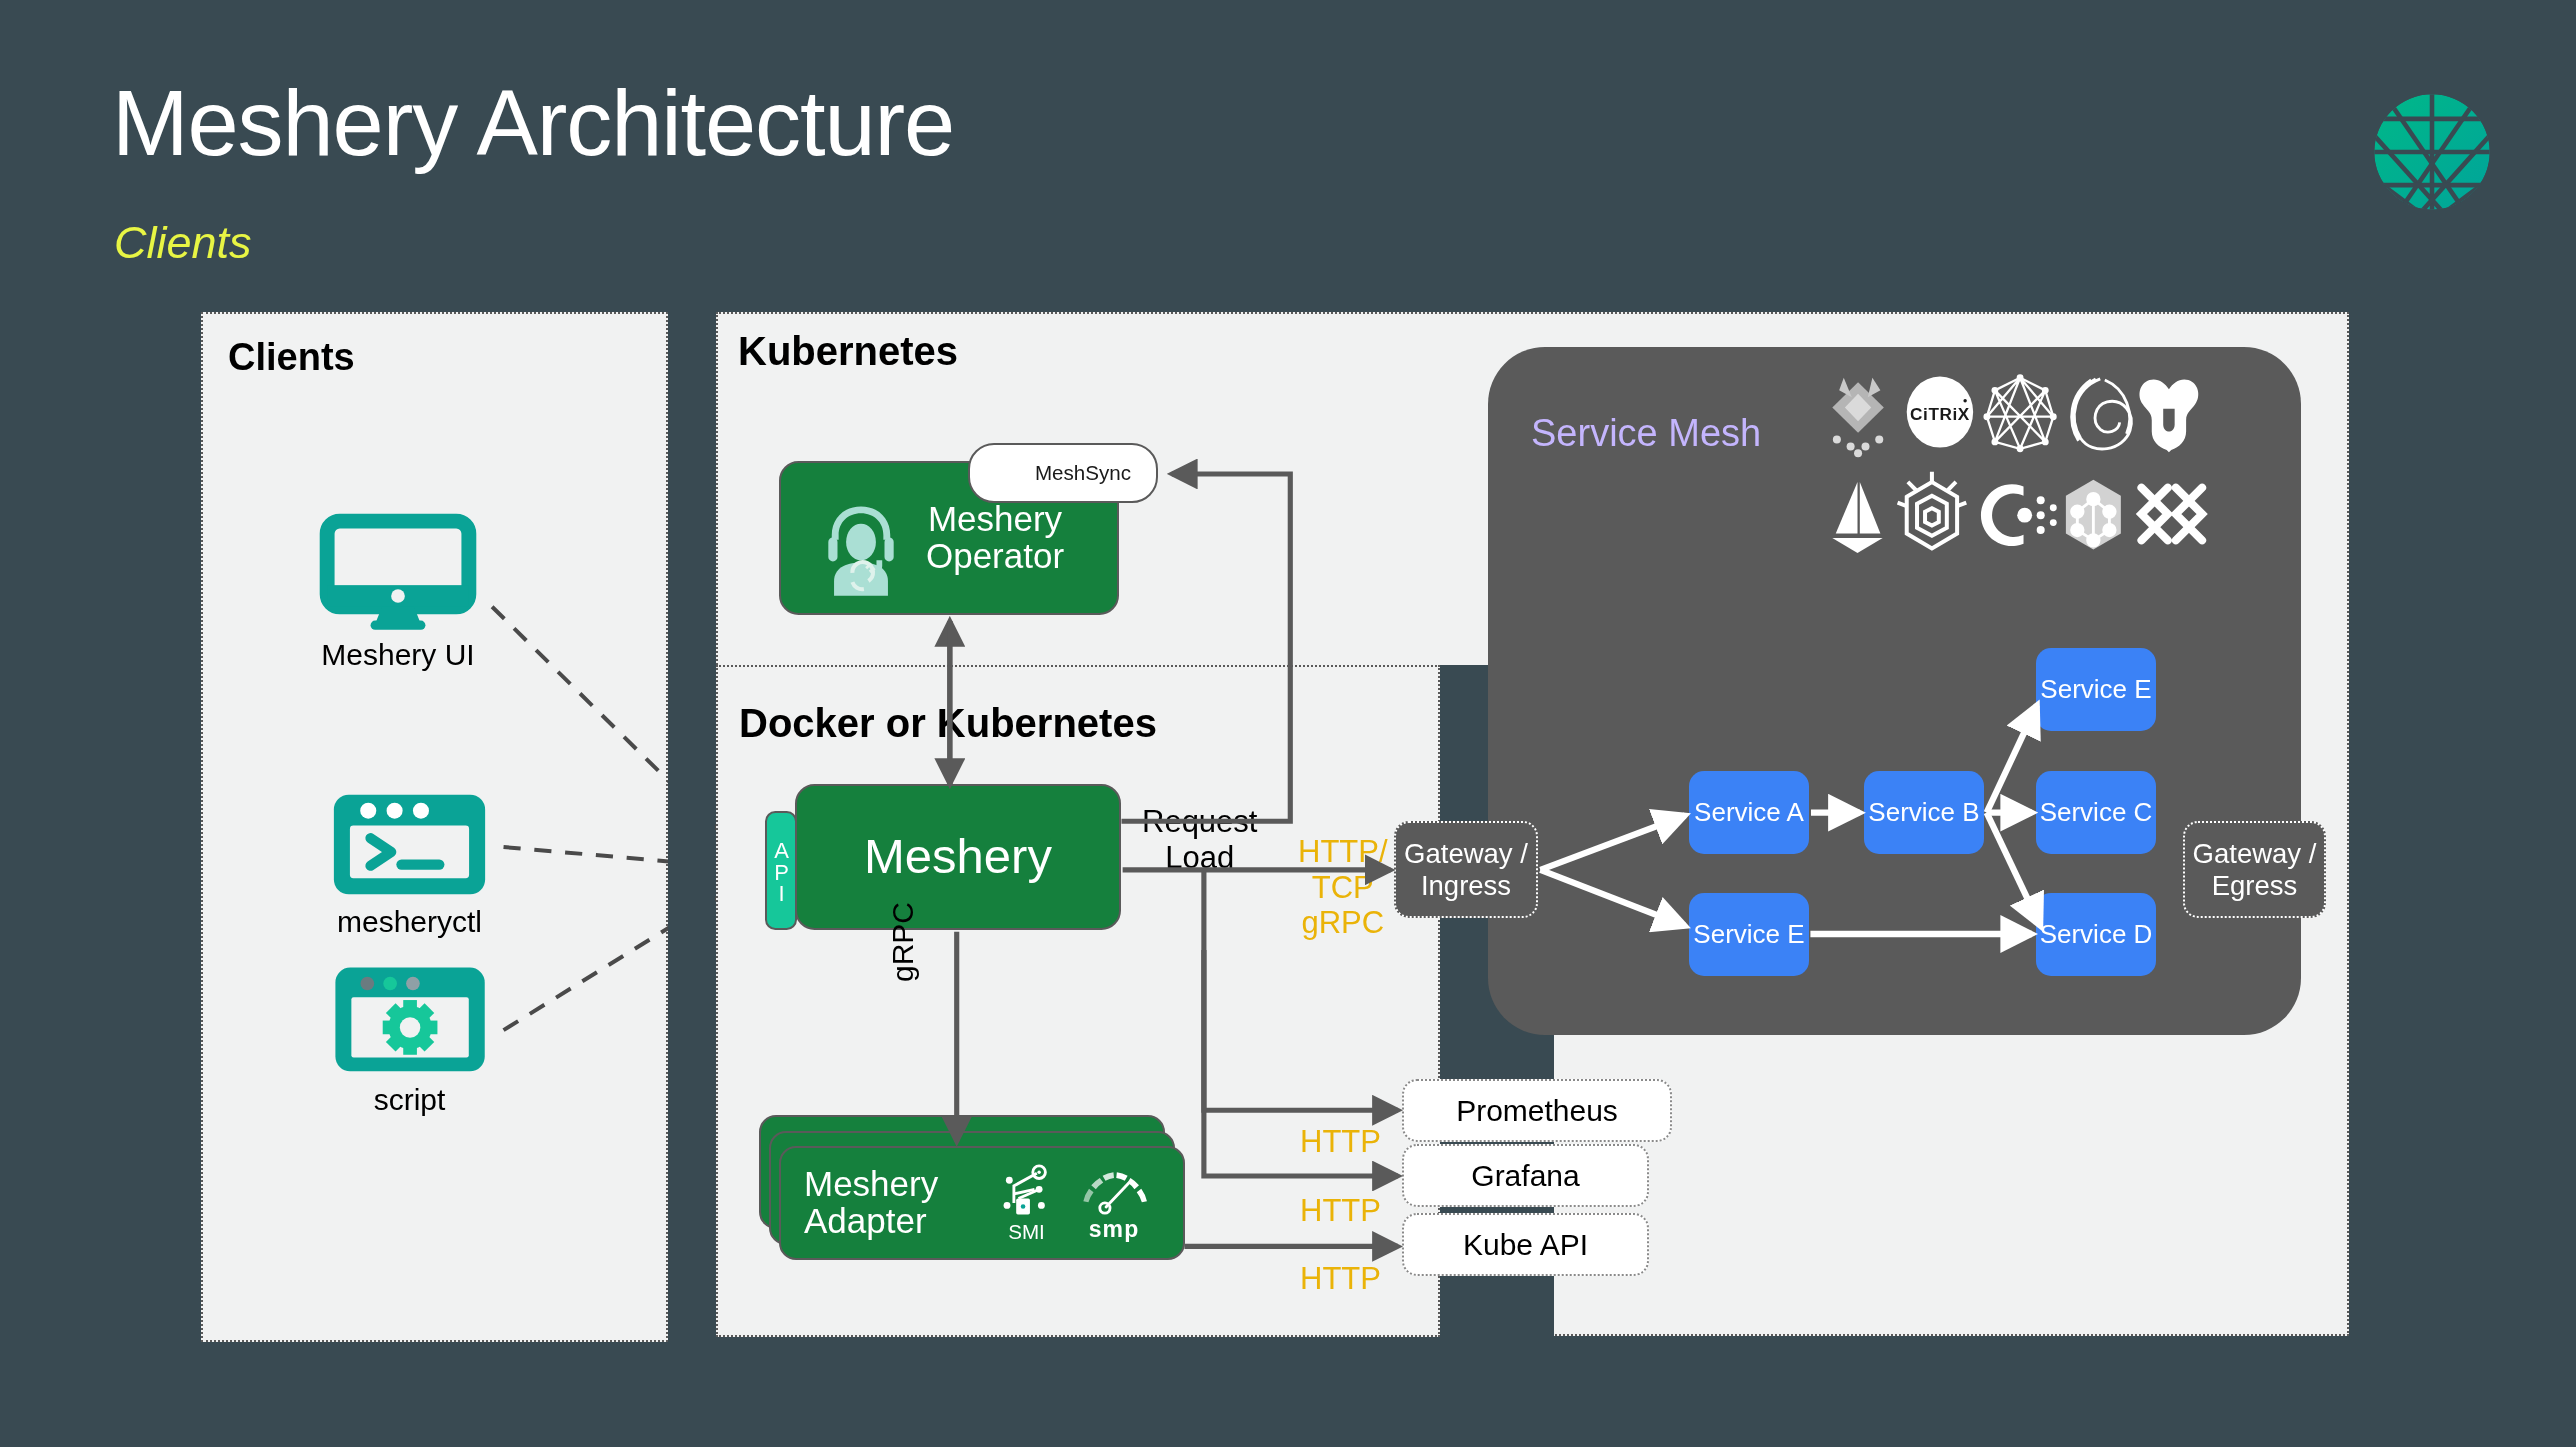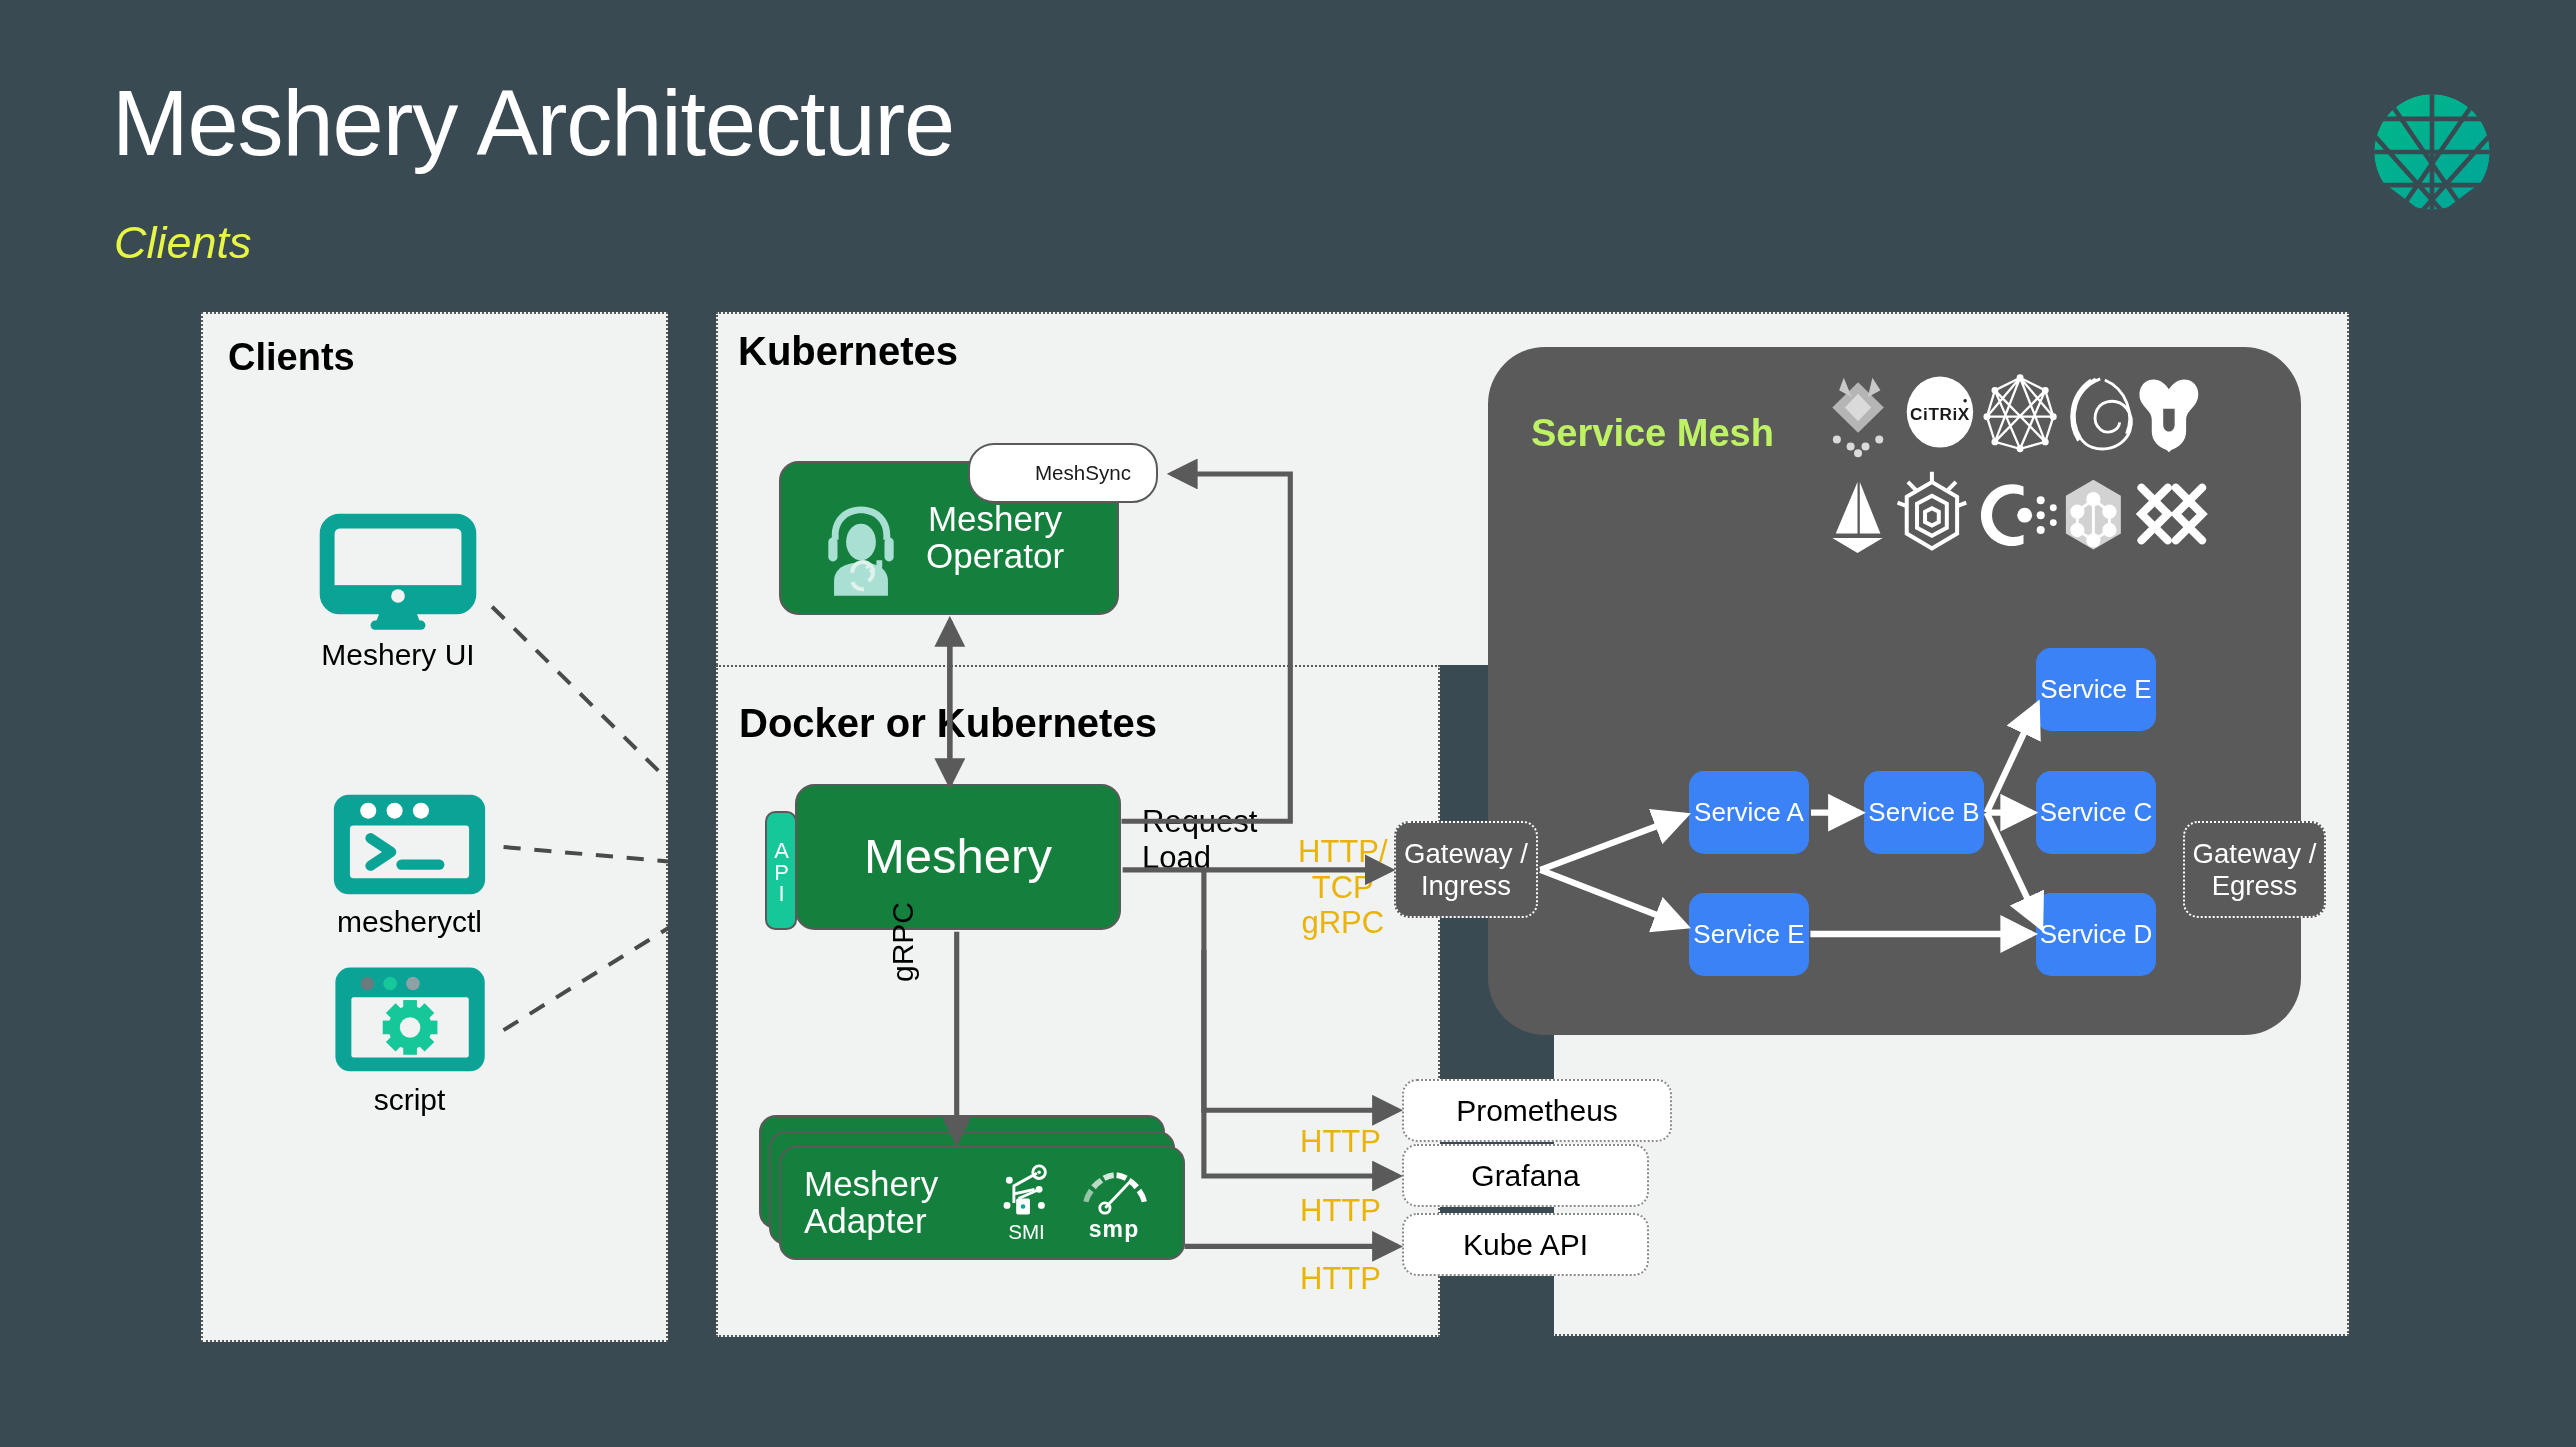--- a/index.html
+++ b/index.html
@@ -103,21 +103,21 @@
   #ep-prometheus { left:1402px; top:1079px; width:270px; height:63px; }
   #ep-grafana    { left:1402px; top:1144px; width:247px; height:63px; }
   #ep-kubeapi    { left:1402px; top:1213px; width:247px; height:63px; }
 
   
   #mesh-container {
     position:absolute; left:1488px; top:347px; width:813px; height:688px;
     background:#5a5a5a; border-radius:57px; z-index:6;
   }
   #mesh-title { position:absolute; left:1531px; top:412px; font-size:38px;
-                color:#bef264; z-index:7; white-space:nowrap;font-weight:bold; }
+                color:#c4b5fd; z-index:7; white-space:nowrap; }
   #mesh-logos { position:absolute; left:1822px; top:372px; width:458px;
                 height:189px; z-index:7; }
 
   .svc {
     position:absolute; background:#3b82f6; border-radius:15px; z-index:7;
     display:flex; align-items:center; justify-content:center;
     color:#ffffff; font-size:26px; width:120px; height:83px;
   }
   #svc-a { left:1689px; top:771px; }
   #svc-b { left:1864px; top:771px; }
@@ -132,21 +132,21 @@
     justify-content:center; color:#ffffff; font-size:27.5px; text-align:center;
     line-height:1.15;
   }
   #gw-ingress { left:1394px; top:821px; width:144px; height:97px; }
   #gw-egress  { left:2183px; top:821px; width:143px; height:97px; }
 
   
   .lbl { position:absolute; white-space:nowrap; line-height:1.15; z-index:9; }
   .lbl-dark { color:#000; }
   .lbl-light { color:#eab308; }
-  #lbl-requestload { left:1142px; top:804px; font-size:31px; text-align:left; }
+  #lbl-requestload { left:1142px; top:804px; font-size:31px; text-align:center; }
   #lbl-httptcpgrpc { left:1298px; top:834px; font-size:31px; text-align:center; }
   #lbl-grpc  { left:886px; top:982px; font-size:30px; color:#000;
                transform:rotate(-90deg); transform-origin:left top; }
   #lbl-http1 { left:1300px; top:1124px; font-size:31px; }
   #lbl-http2 { left:1300px; top:1193px; font-size:31px; }
   #lbl-http3 { left:1300px; top:1261px; font-size:31px; }
 
   
   svg.ov { position:absolute; left:0; top:0; width:2576px; height:1448px;
            pointer-events:none; }

